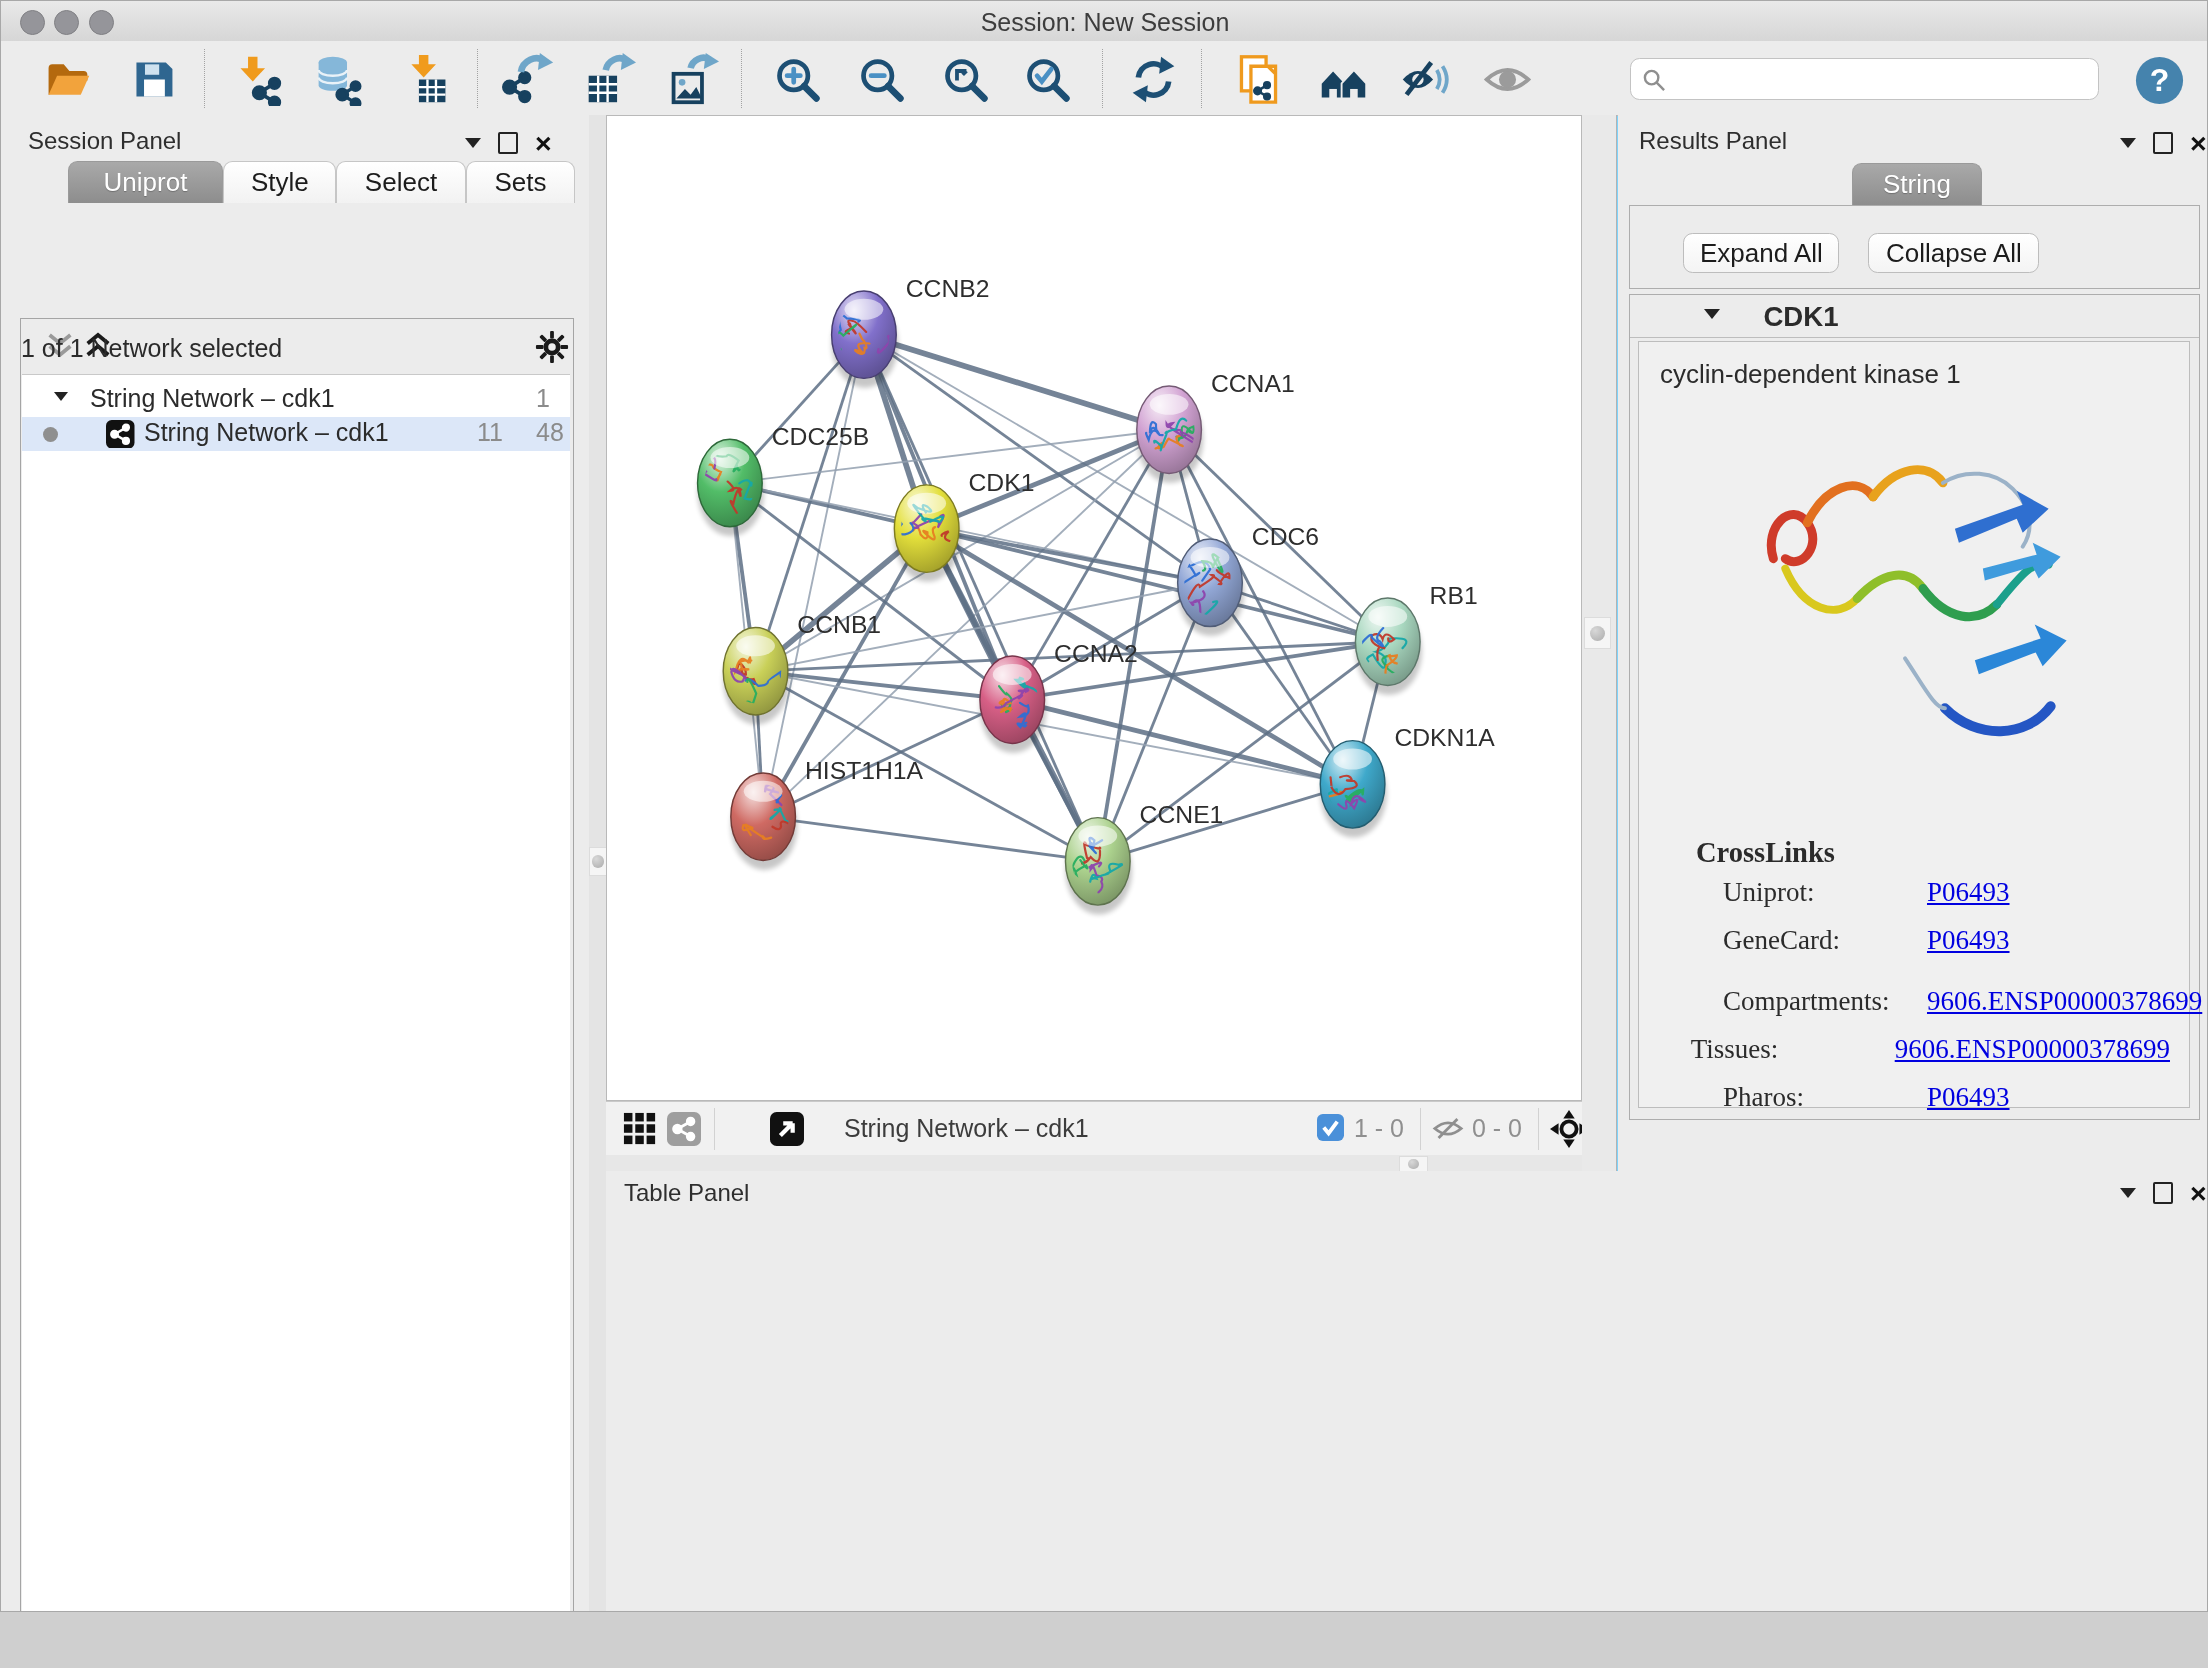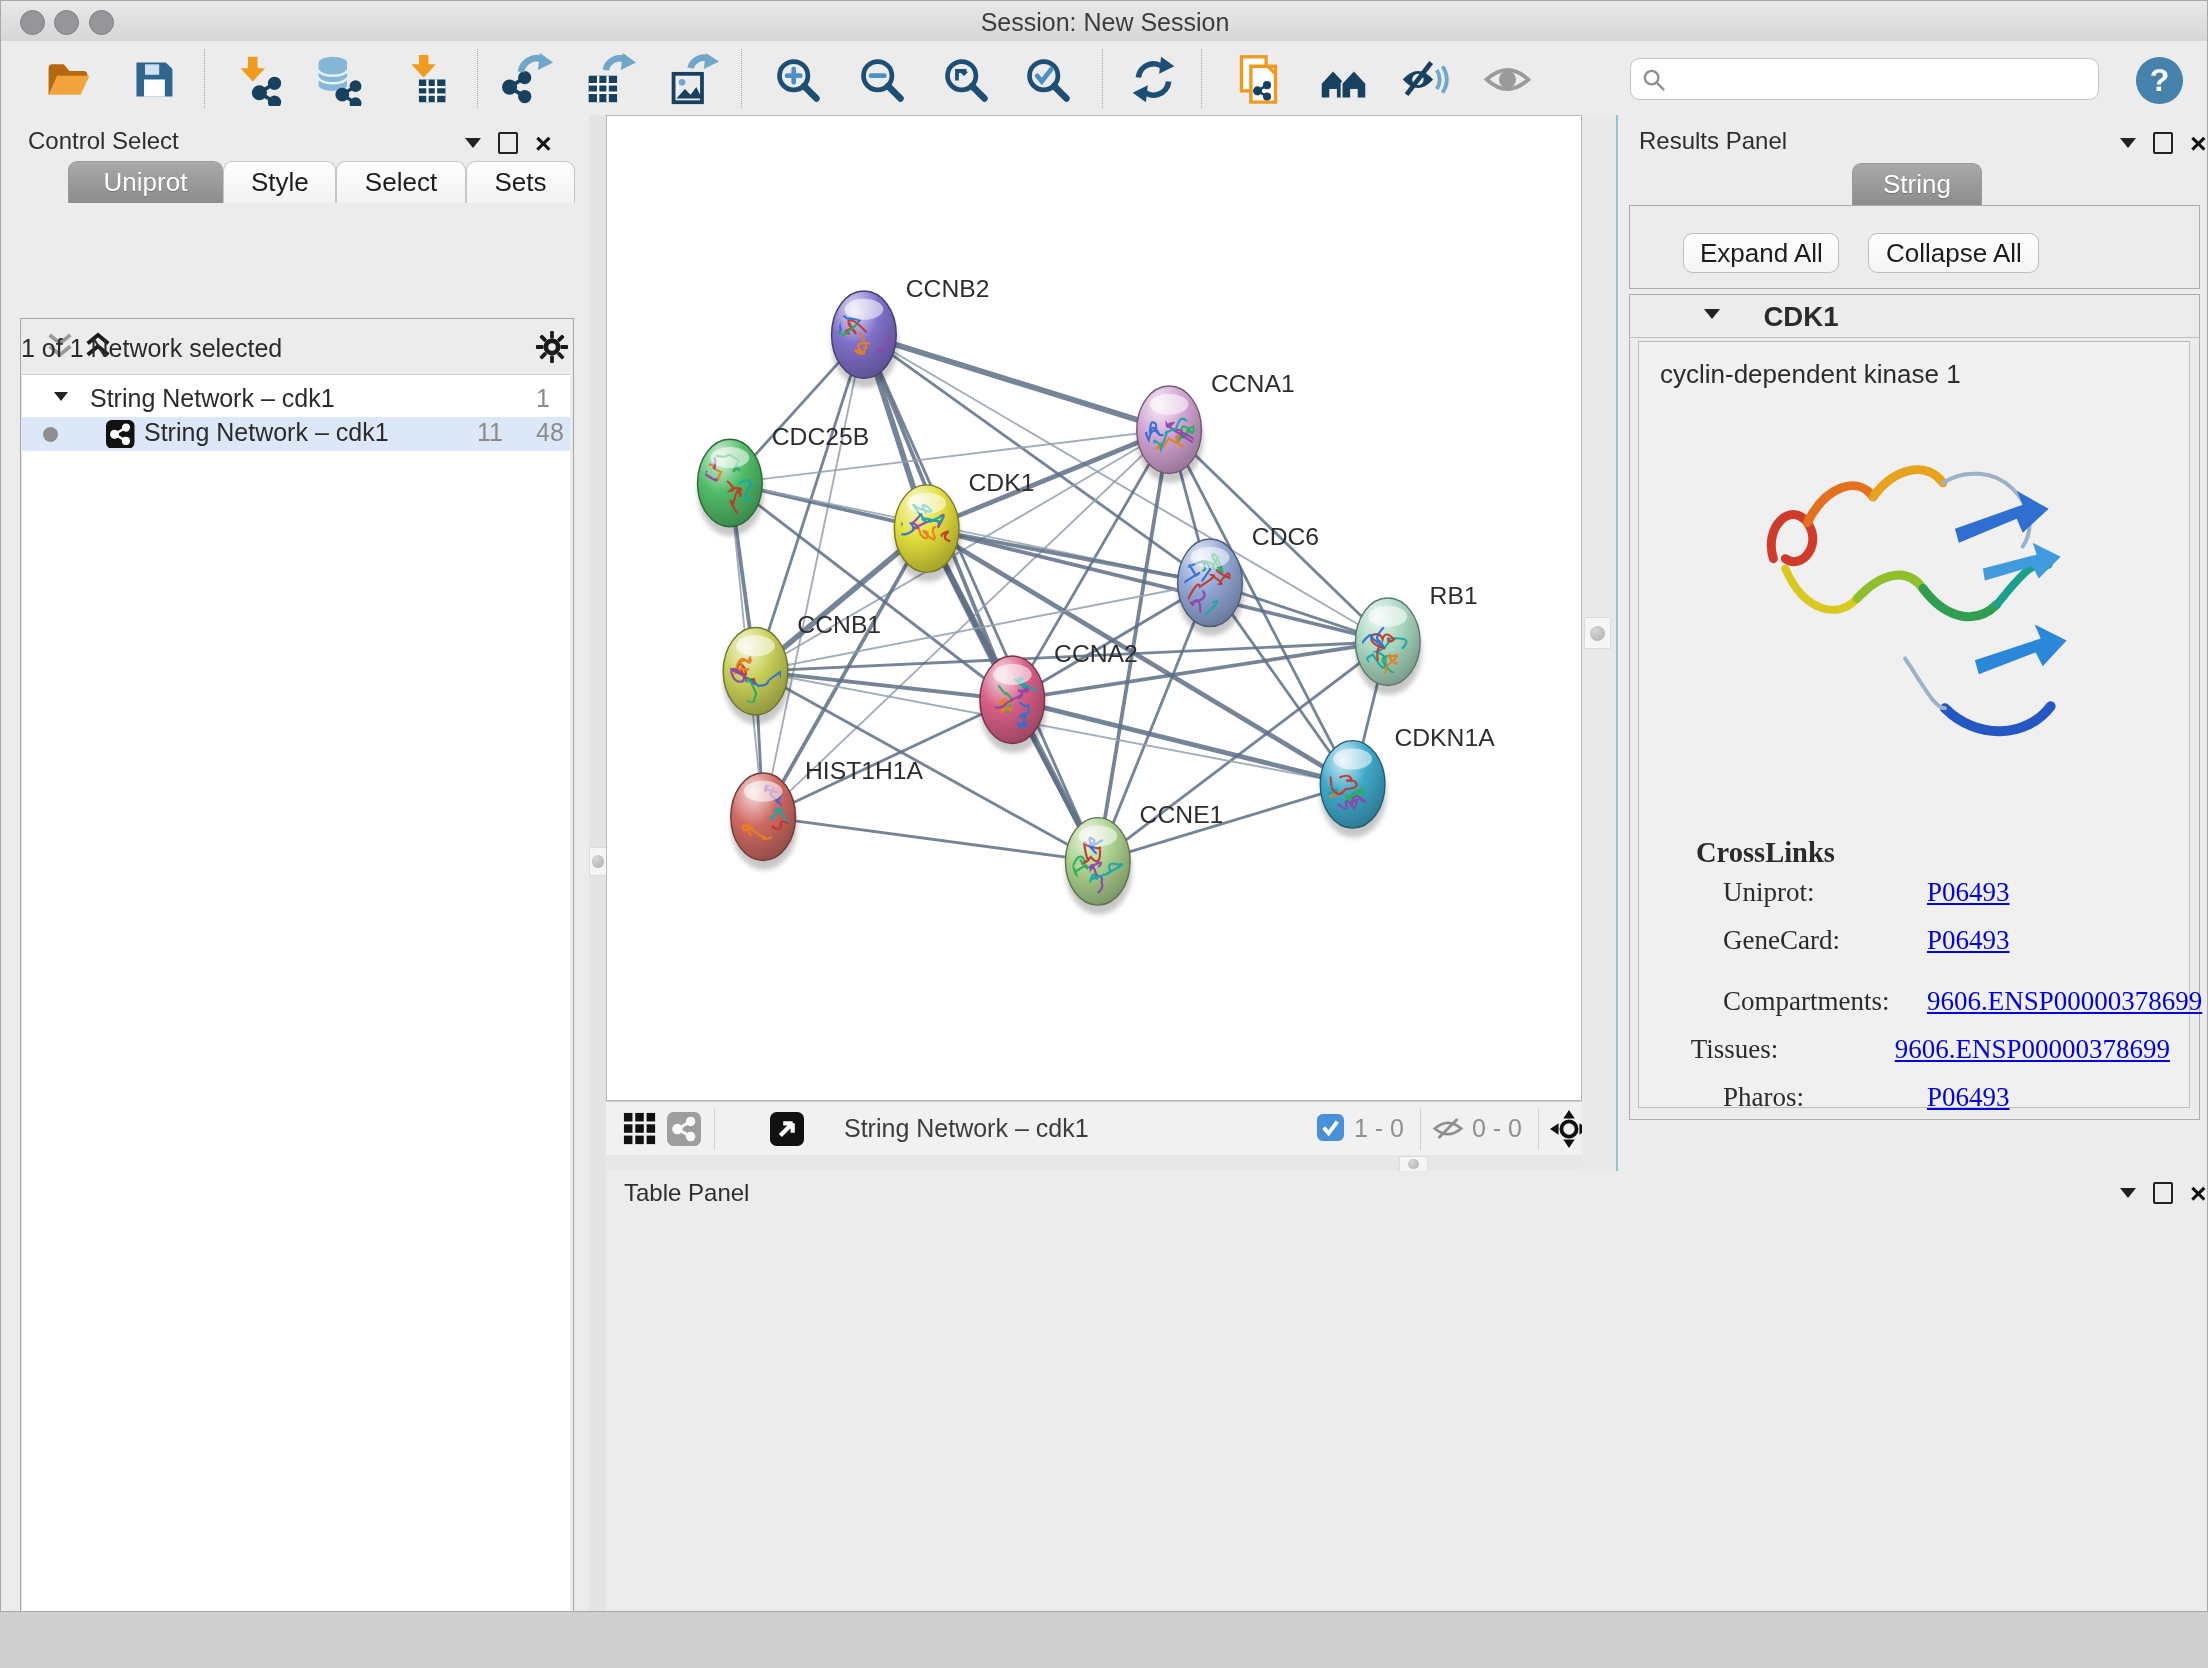--- a/index.html
+++ b/index.html
@@ -206,21 +206,21 @@
       <line x1="15" y1="15" x2="23" y2="23" stroke="#8f8f8f" stroke-width="2.5"></line>
     </svg>
 
     <svg class="tbi" style="left:2134px;top:15px;width:49px;height:49px" viewBox="0 0 52 52">
       <circle cx="26" cy="26" r="25" fill="#4583ad"></circle>
       <text x="26" y="37" text-anchor="middle" font-size="34" font-weight="bold" fill="#fff" font-family="Liberation Sans, sans-serif">?</text>
     </svg>
   </div>
 
   <div class="abs" style="left:0;top:114px;width:588px;height:1503px;background:#ececec;">
-    <span class="ptitle abs" style="left:27px;top:12.4px">Control Select</span>
+    <span class="ptitle abs" style="left:27px;top:12.4px">Session Panel</span>
     <div class="phicons" style="left:464px;top:17px">
       <span class="tri-down"></span>
       <span class="floatsq"></span>
       <span class="closex">×</span>
     </div>
 
     <div class="abs" style="left:67px;top:46px">
       <span class="tab sel" style="width:99px">Uniprot</span><span class="tab" style="width:57px">Style</span><span class="tab" style="width:74px">Select</span><span class="tab" style="width:53px">Sets</span>
     </div>
     <div class="cp-box">

